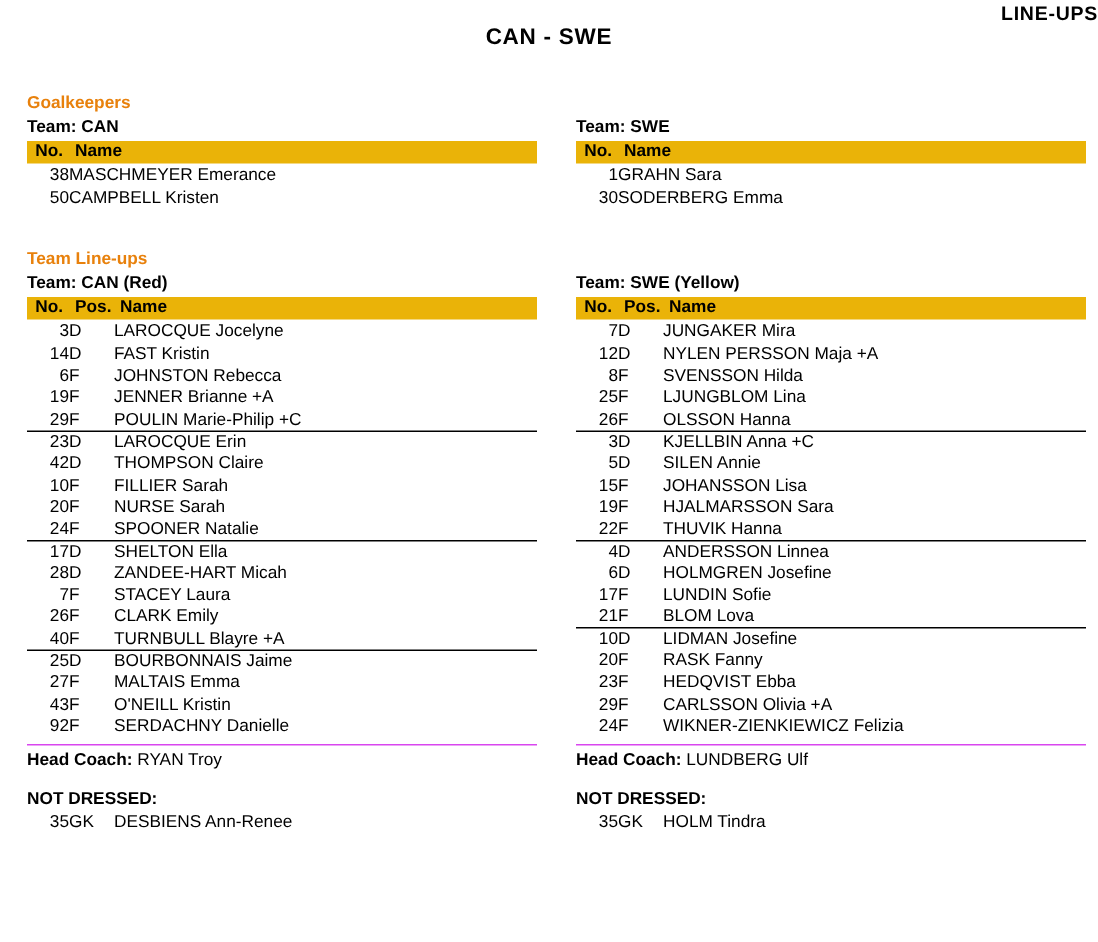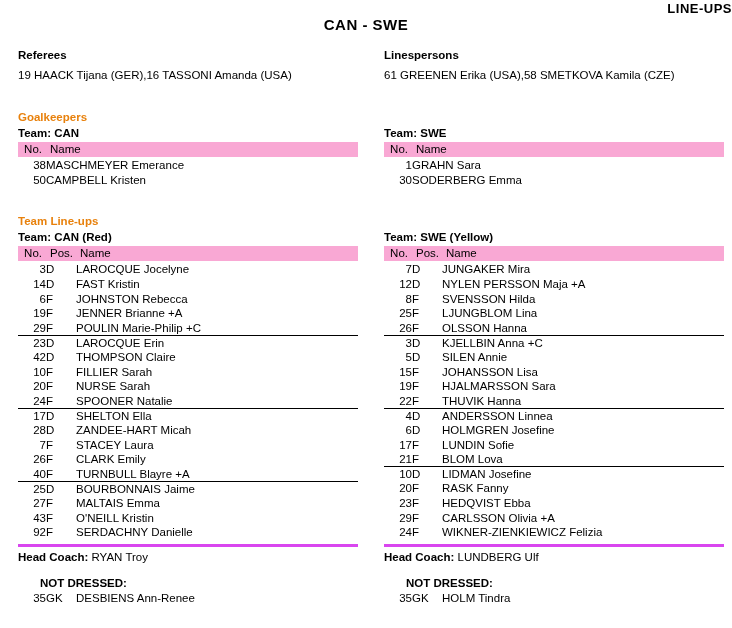--- a/index.html
+++ b/index.html
@@ -53,24 +53,24 @@
     color: #E8810C;
     font-weight: bold;
     font-size: 11.5px;
   }
   .team-line {
     font-size: 11.5px;
     font-weight: bold;
     margin-top: 4px;
   }
   .hdr-bar {
-    background: #f9a8d4;
+    background: #eab308;
     color: #000;
     font-size: 11.5px;
-    font-weight: normal;
+    font-weight: bold;
     height: 15px;
     line-height: 15px;
     margin-top: 3px;
     display: flex;
     width: 340px;
   }
   .hdr-no { width: 28px; text-align: right; padding-right: 4px; }
   .hdr-pos { width: 30px; padding-left: 4px; }
   .hdr-name { padding-left: 4px; }
   table.roster {
@@ -97,49 +97,38 @@
   td.nm {
     padding-left: 4px;
   }
   tr.grp-end td {
     border-bottom: 1px solid #000000;
   }
   .coach {
     font-size: 11.5px;
     margin-top: 5px;
     padding-top: 4px;
-    border-top: 3px solid #d946ef;
+    border-top: 1px solid #d946ef;
     width: 340px;
   }
   .coach b { font-weight: bold; }
   .notdressed-label {
     font-size: 11.5px;
     font-weight: bold;
     margin-top: 14px;
-    margin-left: 22px;
   }
 </style>
 </head>
 <body>
 
 <div class="page">
 
   <div class="title">LINE-UPS</div>
   <div class="subtitle">CAN - SWE</div>
 
-  <div class="cols">
-    <div class="col">
-      <div class="sec-label">Referees</div>
-      <div class="officials-line">19 HAACK Tijana (GER),16 TASSONI Amanda (USA)</div>
-    </div>
-    <div class="col right">
-      <div class="sec-label">Linespersons</div>
-      <div class="officials-line">61 GREENEN Erika (USA),58 SMETKOVA Kamila (CZE)</div>
-    </div>
-  </div>
 
   <div style="height:14px"></div>
   <div class="cols">
     <div class="col">
       <div class="orange">Goalkeepers</div>
       <div class="team-line">
         <span>Team:</span>
         <span>CAN</span>
       </div>
       <div class="hdr-bar">

